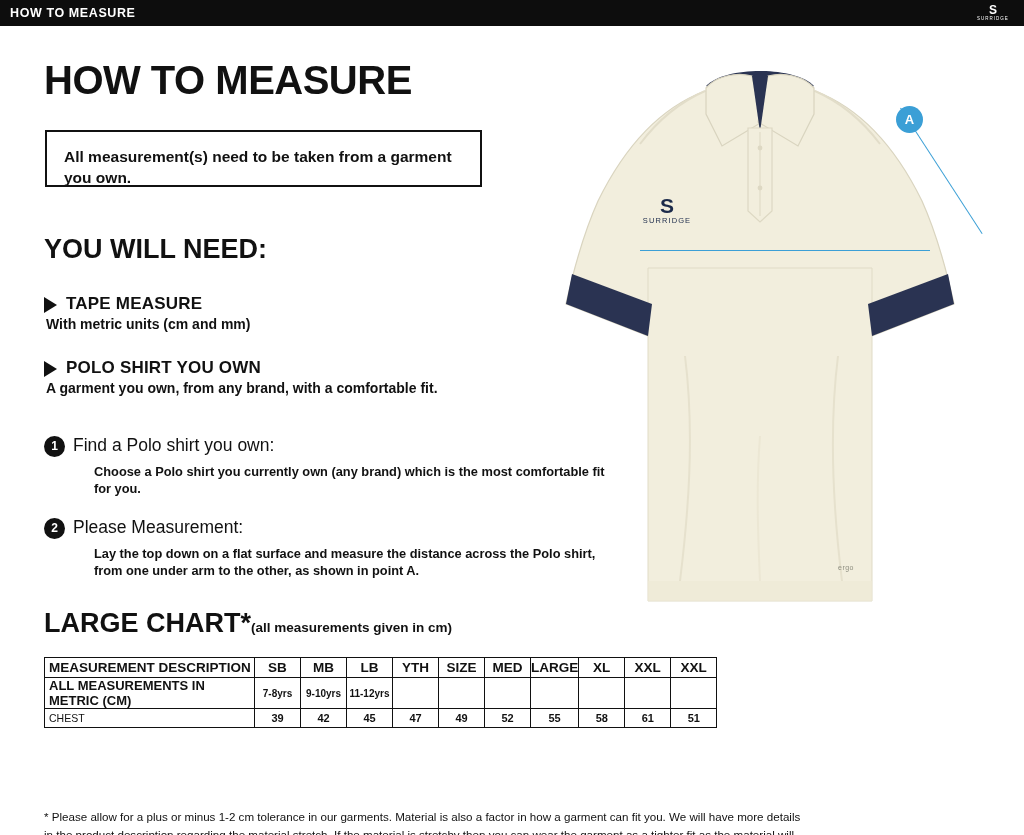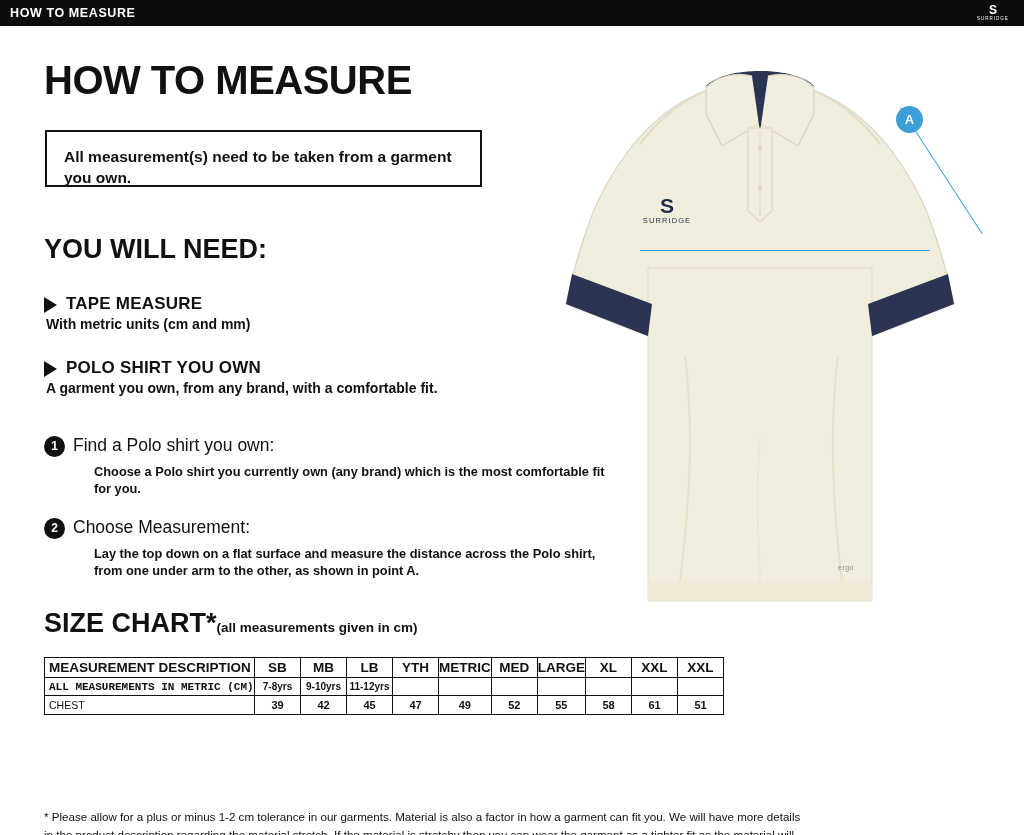--- a/index.html
+++ b/index.html
@@ -197,21 +197,21 @@
   }
   table.size th.desc, table.size td.desc {
     text-align: left;
     padding-left: 4px;
     width: 205px;
   }
   table.size th.desc { font-size: 13.5px; }
   table.size th.sz { width: 45px; font-size: 13.5px; }
   table.size tr.r1 td { font-size: 10px; height: 17px; }
   table.size tr.r2 td { font-size: 11px; height: 18px; }
-  table.size td.desc.small { font-size: 11px; font-family: Liberation Mono, monospace; }
+  table.size td.desc.small { font-size: 13px; }
   table.size td.desc.chest { font-size: 10.5px; font-weight: normal; }
 
   .footnote {
     position: absolute;
     left: 44px;
     top: 782px;
     width: 766px;
     font-size: 11.6px;
     line-height: 1.55;
     color: #111111;
@@ -318,37 +318,37 @@
   </div>
 
   <div class="step step-1">
     <span class="num">1</span>
     <span class="title">Find a Polo shirt you own:</span>
     <span class="body">Choose a Polo shirt you currently own (any brand) which is the most comfortable fit for you.</span>
   </div>
 
   <div class="step step-2">
     <span class="num">2</span>
-    <span class="title">Choose Measurement:</span>
+    <span class="title">Please Measurement:</span>
     <span class="body">Lay the top down on a flat surface and measure the distance across the Polo shirt, from one under arm to the other, as shown in point A.</span>
   </div>
 
   <div class="h3">
-    <span>SIZE CHART*</span><span class="note">(all measurements given in cm)</span>
+    <span>LARGE CHART*</span><span class="note">(all measurements given in cm)</span>
   </div>
 
   <table class="size">
     <thead>
       <tr>
         <th class="desc">MEASUREMENT DESCRIPTION</th>
         <th class="sz">SB</th>
         <th class="sz">MB</th>
         <th class="sz">LB</th>
         <th class="sz">YTH</th>
-        <th class="sz">METRIC</th>
+        <th class="sz">SIZE</th>
         <th class="sz">MED</th>
         <th class="sz">LARGE</th>
         <th class="sz">XL</th>
         <th class="sz">XXL</th>
         <th class="sz">XXL</th>
       </tr>
     </thead>
     <tbody>
       <tr class="r1">
         <td class="desc small">ALL MEASUREMENTS IN METRIC (CM)</td>

